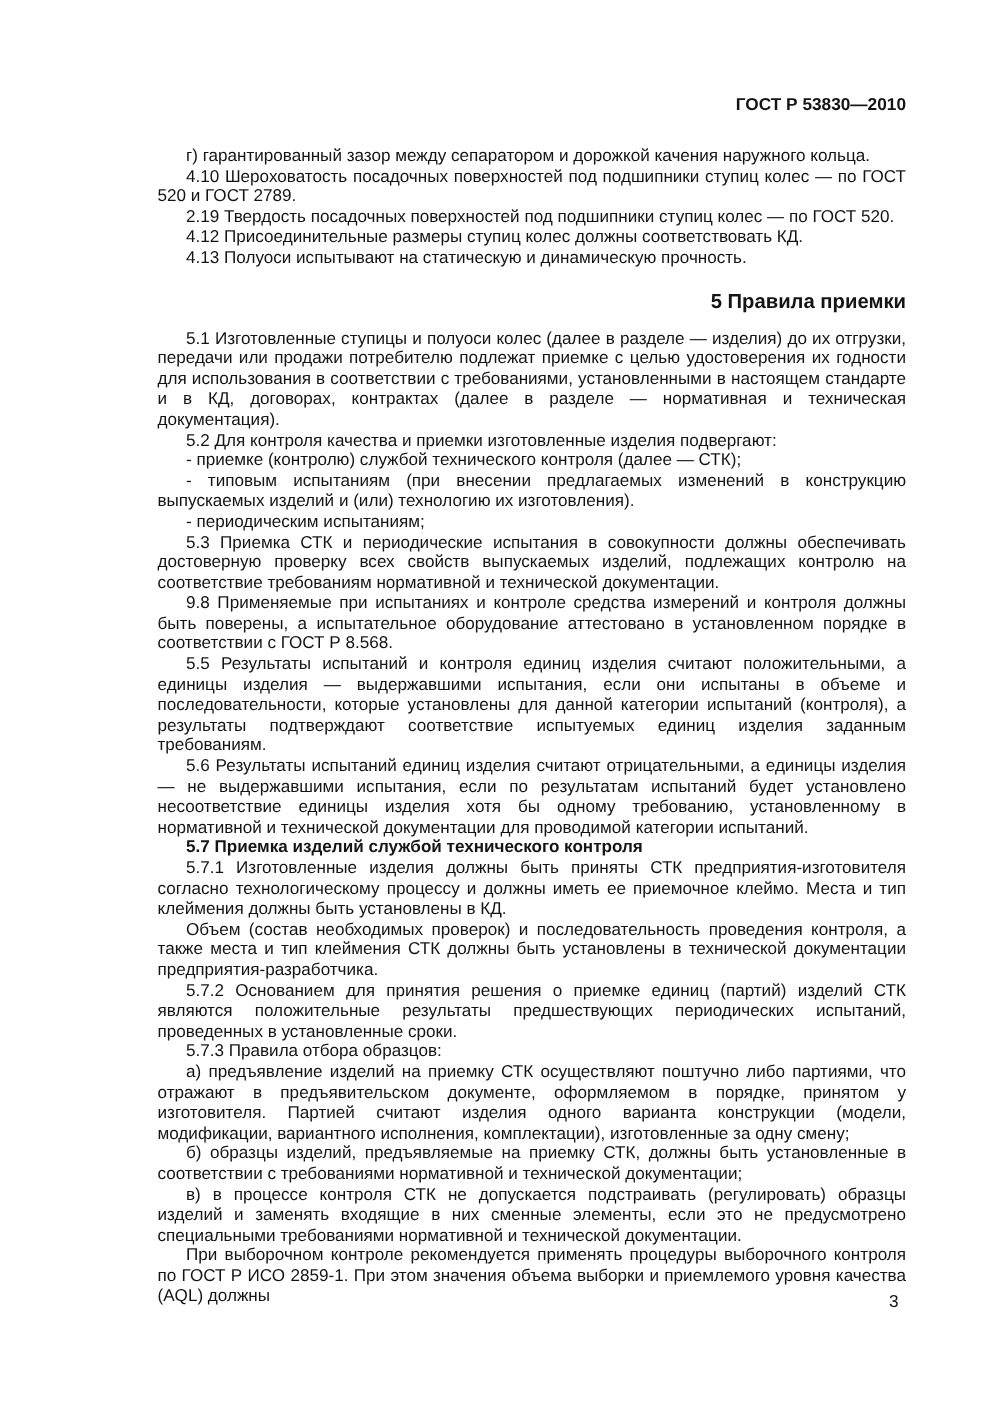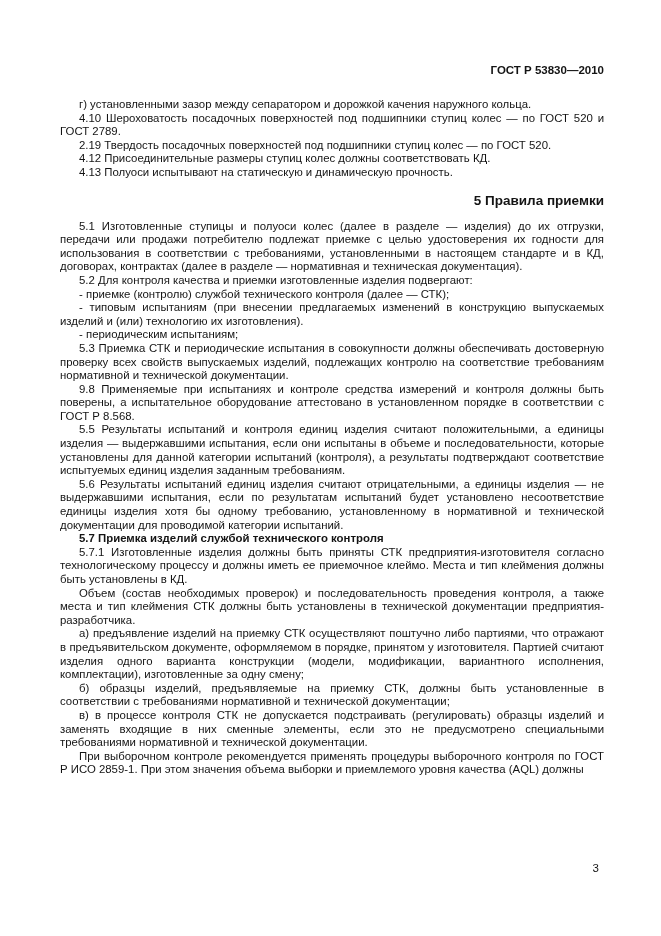--- a/index.html
+++ b/index.html
@@ -13,20 +13,21 @@
     font-family: "Liberation Sans", sans-serif;
     color: #141414;
     position: relative;
     overflow: hidden;
   }
   .page {
     position: absolute;
     inset: 0;
     padding: 64px 57px 4px 60px;
     box-sizing: border-box;
+    margin-left: 45px;
   }
   .doc-header {
     text-align: right;
     font-weight: bold;
     font-size: 11.5px;
     margin-bottom: 22px;
   }
   .body-text {
     font-size: 11.4px;
     line-height: 13.6px;
@@ -54,38 +55,40 @@
     font-size: 11.5px;
   }
 </style>
 </head>
 <body>
 
 <div class="page">
   <div class="doc-header">ГОСТ Р 53830—2010</div>
 
   <div class="body-text" id="doc-body">
-      <p class="para">г)  установленными зазор между сепаратором и дорожкой качения наружного кольца.</p>
+      <p class="para">г)  гарантированный зазор между сепаратором и дорожкой качения наружного кольца.</p>
       <p class="para">4.10  Шероховатость посадочных поверхностей под подшипники ступиц колес — по ГОСТ 520 и ГОСТ 2789.</p>
       <p class="para">2.19  Твердость посадочных поверхностей под подшипники ступиц колес — по ГОСТ 520.</p>
       <p class="para">4.12  Присоединительные размеры ступиц колес должны соответствовать КД.</p>
       <p class="para">4.13  Полуоси испытывают на статическую и динамическую прочность.</p>
       <p class="para heading">5  Правила приемки</p>
       <p class="para">5.1  Изготовленные ступицы и полуоси колес (далее в разделе — изделия) до их отгрузки, передачи или продажи потребителю подлежат приемке с целью удостоверения их годности для использования в соответствии с требованиями, установленными в настоящем стандарте и в КД, договорах, контрактах (далее в разделе — нормативная и техническая документация).</p>
       <p class="para">5.2  Для контроля качества и приемки изготовленные изделия подвергают:</p>
       <p class="para">- приемке (контролю) службой технического контроля (далее — СТК);</p>
       <p class="para">- типовым испытаниям (при внесении предлагаемых изменений в конструкцию выпускаемых изделий и (или) технологию их изготовления).</p>
       <p class="para">- периодическим испытаниям;</p>
       <p class="para">5.3  Приемка СТК и периодические испытания в совокупности должны обеспечивать достоверную проверку всех свойств выпускаемых изделий, подлежащих контролю на соответствие требованиям нормативной и технической документации.</p>
       <p class="para">9.8  Применяемые при испытаниях и контроле средства измерений и контроля должны быть поверены,  а  испытательное  оборудование  аттестовано  в  установленном  порядке  в  соответствии  с ГОСТ Р 8.568.</p>
       <p class="para">5.5  Результаты испытаний и контроля единиц изделия считают положительными, а единицы изделия — выдержавшими испытания, если они испытаны в объеме и последовательности, которые установлены  для  данной  категории  испытаний  (контроля),  а  результаты  подтверждают  соответствие испытуемых единиц изделия заданным требованиям.</p>
       <p class="para">5.6  Результаты испытаний единиц изделия считают отрицательными, а единицы изделия — не выдержавшими испытания, если по результатам испытаний будет установлено несоответствие единицы изделия хотя бы одному требованию, установленному в нормативной и технической документации для проводимой категории испытаний.</p>
       <p class="para bold">5.7  Приемка изделий службой технического контроля</p>
       <p class="para">5.7.1  Изготовленные изделия должны быть приняты СТК предприятия-изготовителя согласно технологическому процессу и должны иметь ее приемочное клеймо. Места и тип клеймения должны быть установлены в КД.</p>
       <p class="para">Объем (состав необходимых проверок) и последовательность проведения контроля, а также места и тип клеймения СТК должны быть установлены в технической документации предприятия-разработчика.</p>
+      <p class="para">5.7.2  Основанием для принятия решения о приемке единиц (партий) изделий СТК являются положительные результаты предшествующих периодических испытаний, проведенных в установленные сроки.</p>
+      <p class="para">5.7.3  Правила отбора образцов:</p>
       <p class="para">а)  предъявление изделий на приемку СТК осуществляют поштучно либо партиями, что отражают в предъявительском документе, оформляемом в порядке, принятом у изготовителя. Партией считают изделия одного варианта конструкции (модели, модификации, вариантного исполнения, комплектации), изготовленные за одну смену;</p>
       <p class="para">б)  образцы изделий, предъявляемые на приемку СТК, должны быть установленные в соответствии с требованиями нормативной и технической документации;</p>
       <p class="para">в)  в процессе контроля СТК не допускается подстраивать (регулировать) образцы изделий и заменять входящие в них сменные элементы, если это не предусмотрено специальными требованиями нормативной и технической документации.</p>
       <p class="para">При выборочном контроле рекомендуется применять процедуры выборочного контроля по ГОСТ Р ИСО 2859-1. При этом значения объема выборки и приемлемого уровня качества (AQL) должны</p>
     </div>
 
   <div class="page-number">3</div>
 </div>
 
 </body></html>

